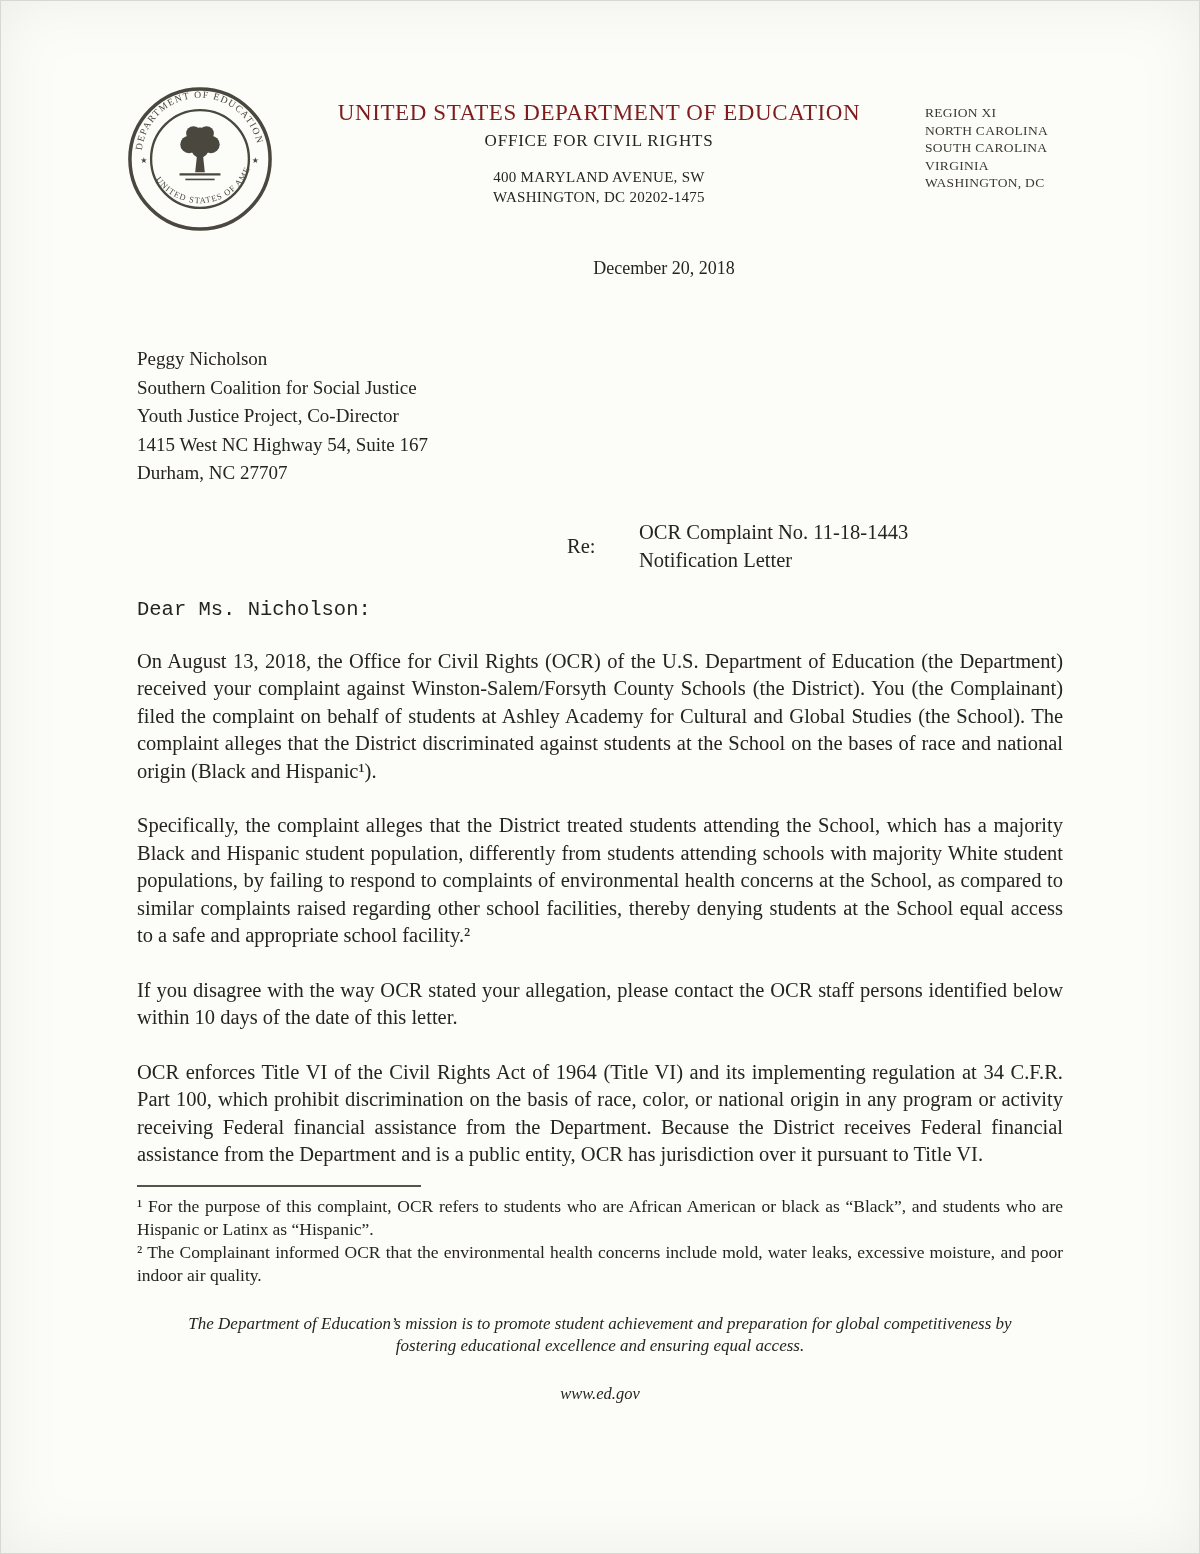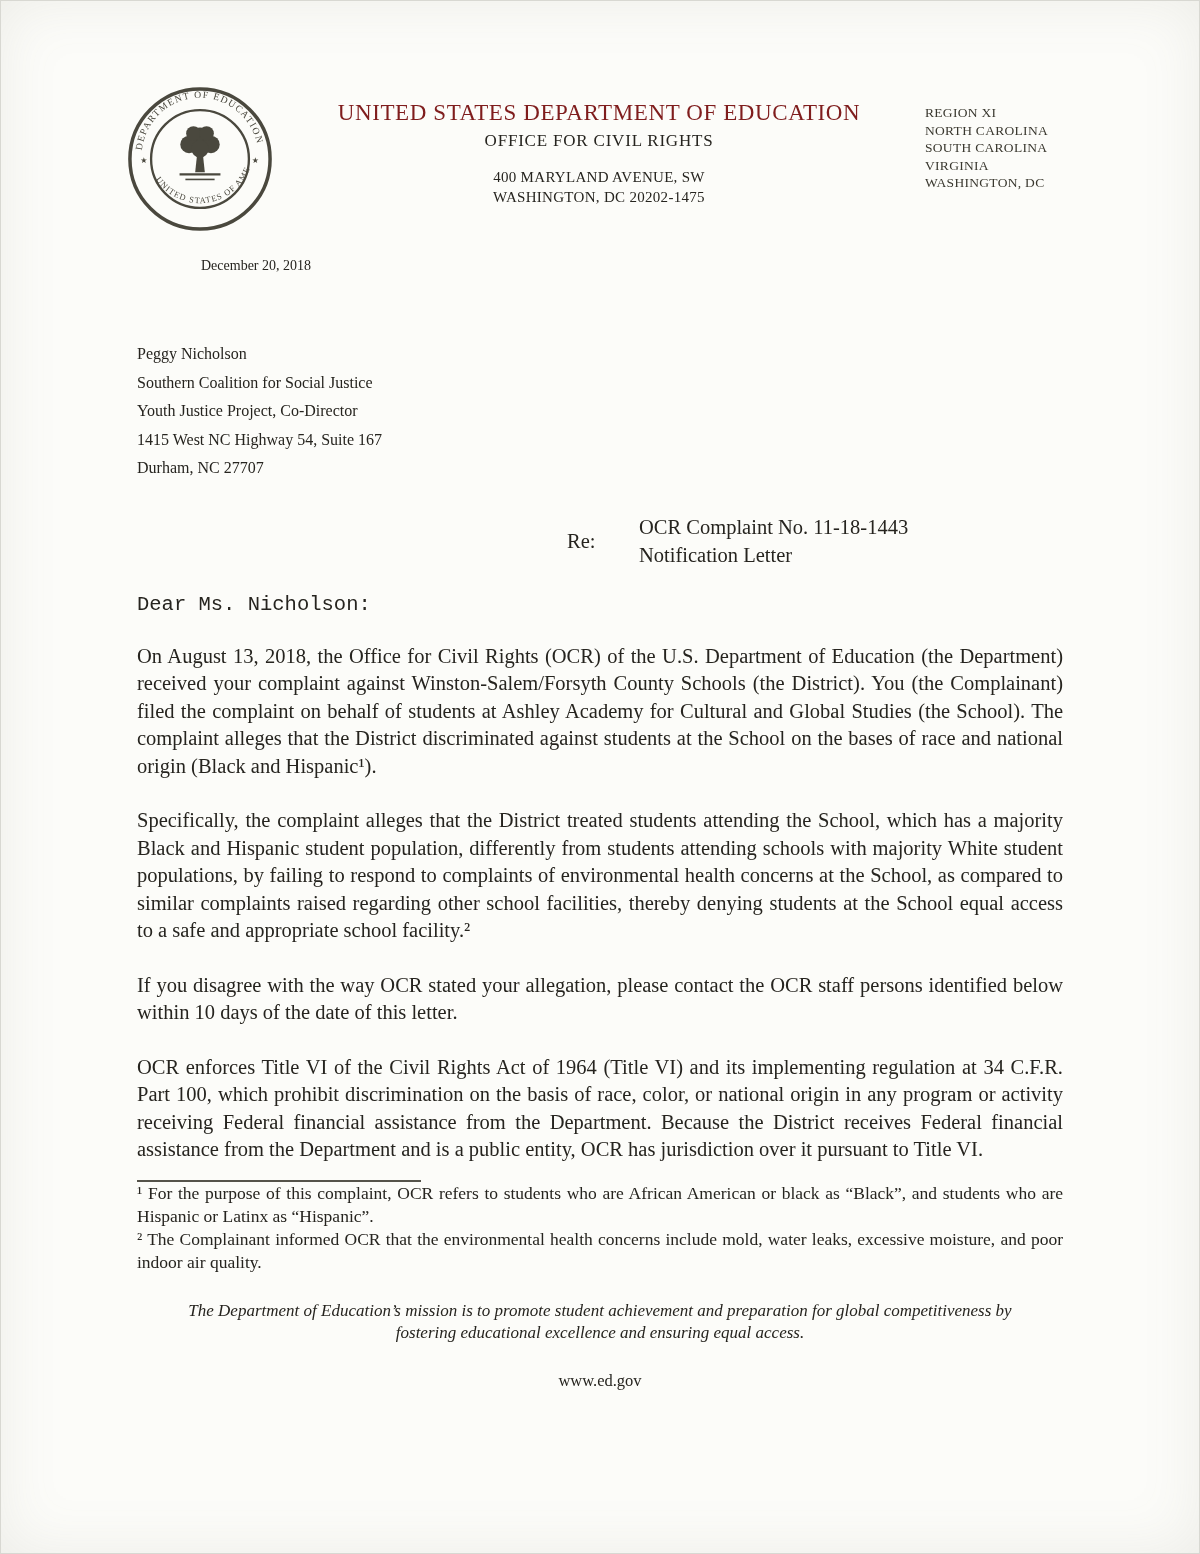--- a/index.html
+++ b/index.html
@@ -27,53 +27,53 @@
   .letterhead { display: flex; align-items: flex-start; }
   .seal-wrap { flex: 0 0 auto; margin-left: -10px; margin-top: 2px; }
   .head-center { flex: 1 1 auto; text-align: center; padding-top: 16px; }
   .agency { font-size: 23px; letter-spacing: 0.6px; color: #7f1d1d; }
   .office { font-size: 17px; letter-spacing: 0.8px; margin-top: 5px; }
   .hq-address { margin-top: 16px; font-size: 15px; line-height: 20px; letter-spacing: 0.3px; }
   .region { flex: 0 0 138px; padding-top: 20px; font-size: 13.5px; line-height: 17.5px; letter-spacing: 0.3px; color: #3a382f; }
   .region div { white-space: nowrap; }
 
   
-  .date-line { margin-top: 22px; text-align: left; position: relative; left: 64px; font-size: 14px; }
+  .date-line { margin-top: 22px; text-align: center; position: relative; left: 64px; font-size: 18px; }
 
   
-  .recipient { margin-top: 66px; font-size: 16px; line-height: 28.5px; }
+  .recipient { margin-top: 66px; font-size: 19px; line-height: 28.5px; }
 
   
   .re-block { margin-top: 30px; margin-left: 430px; display: flex; font-size: 20.5px; line-height: 28px; align-items: center; }
   .re-label { width: 72px; flex: 0 0 auto; }
 
   
   .salutation { margin-top: 24px; font-size: 20.5px; font-family: Liberation Mono, monospace; }
   .body-text p {
     margin-top: 27px;
     font-size: 20.5px;
     line-height: 27.5px;
     text-align: justify;
   }
 
   
   .footnote-rule { margin-top: 16px; width: 284px; border: 0; border-top: 2px solid #55534a; }
-  .footnotes { }
+  .footnotes { margin-top: 8px; }
   .footnotes p { font-size: 17.5px; line-height: 23px; text-align: justify; }
 
   
   .mission {
     margin: 26px auto 0 auto;
     max-width: 832px;
     text-align: center;
     font-style: italic;
     font-size: 17px;
     line-height: 22.5px;
   }
-  .website { margin-top: 26px; text-align: center; font-size: 16.5px; }
+  .website { margin-top: 26px; text-align: center; font-style: italic; font-size: 16.5px; }
 </style>
 </head>
 <body>
 
 <div class="page">
   <div class="scan-edge"></div>
 
   <header class="letterhead">
     <div class="seal-wrap">
       <svg viewBox="0 0 100 100" width="146" height="146" aria-hidden="true">

